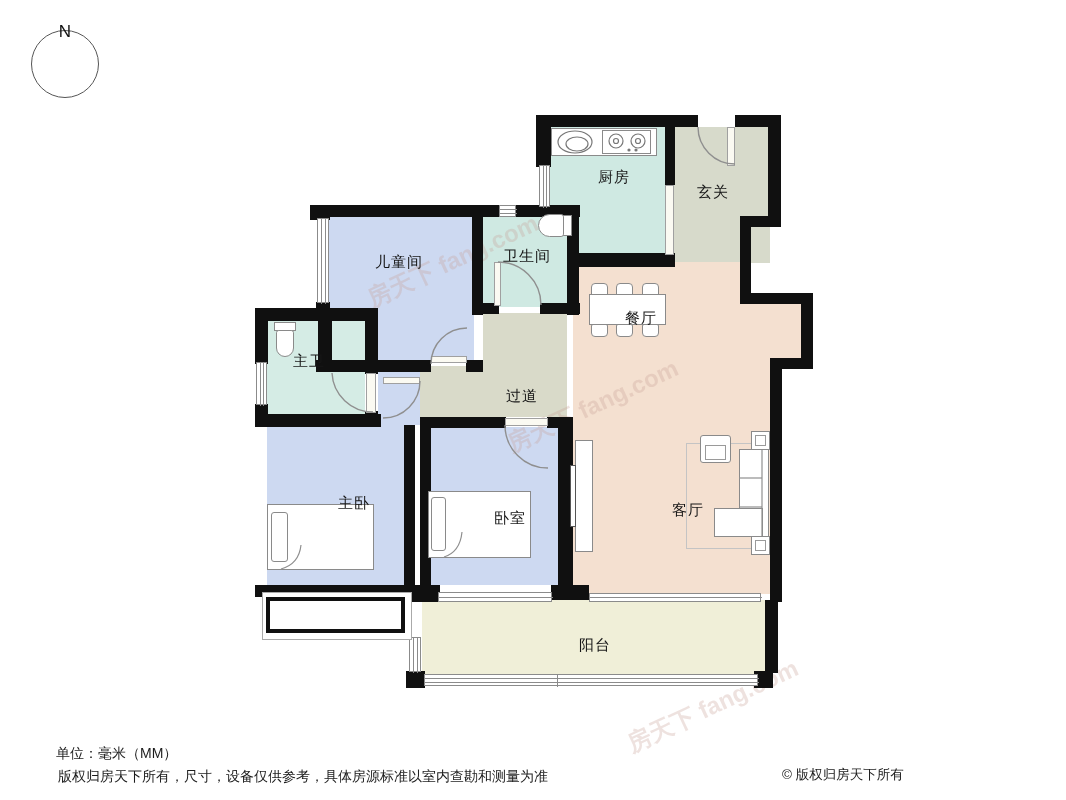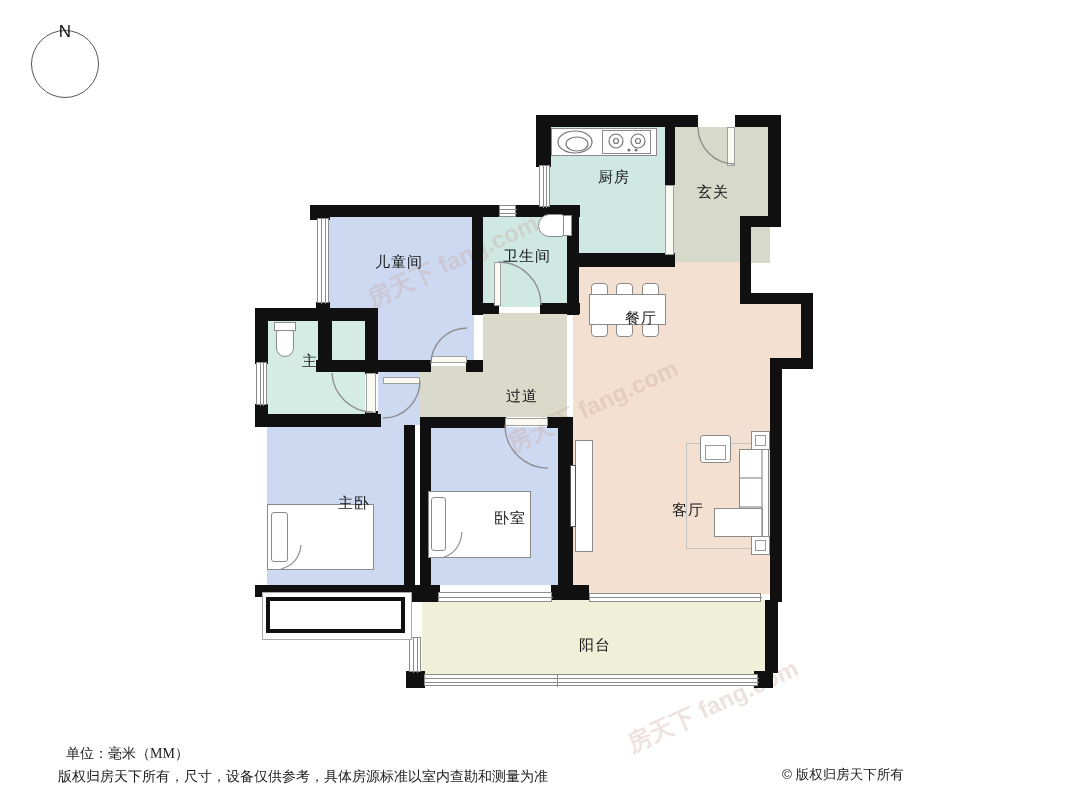--- a/index.html
+++ b/index.html
@@ -200,24 +200,24 @@
       <line x1="739" y1="507" x2="762" y2="507"></line>
       <line x1="762" y1="450" x2="762" y2="536"></line>
     </g>
   </svg>
 
   <div class="label" style="left:614px;top:177px;">厨房</div>
   <div class="label" style="left:713px;top:192px;">玄关</div>
   <div class="label" style="left:527px;top:256px;">卫生间</div>
   <div class="label" style="left:399px;top:262px;">儿童间</div>
   <div class="label" style="left:641px;top:318px;">餐厅</div>
-  <div class="label" style="left:318px;top:361px;">主卫</div>
+  <div class="label" style="left:309px;top:361px;">主卫</div>
   <div class="label" style="left:522px;top:396px;">过道</div>
   <div class="label" style="left:354px;top:503px;">主卧</div>
   <div class="label" style="left:510px;top:518px;">卧室</div>
   <div class="label" style="left:688px;top:510px;">客厅</div>
   <div class="label" style="left:595px;top:645px;">阳台</div>
 
-  <div class="ftext" style="left:66px;top:745px;font-family:Liberation Serif, serif;">单位：毫米（MM）</div>
+  <div class="ftext" style="left:56px;top:745px;">单位：毫米（MM）</div>
   <div class="ftext" style="left:58px;top:768px;">版权归房天下所有，尺寸，设备仅供参考，具体房源标准以室内查勘和测量为准</div>
   <div class="ftext" style="left:782px;top:766px;font-size:13.5px;">© 版权归房天下所有</div>
 
 </div>
 
 </body></html>

